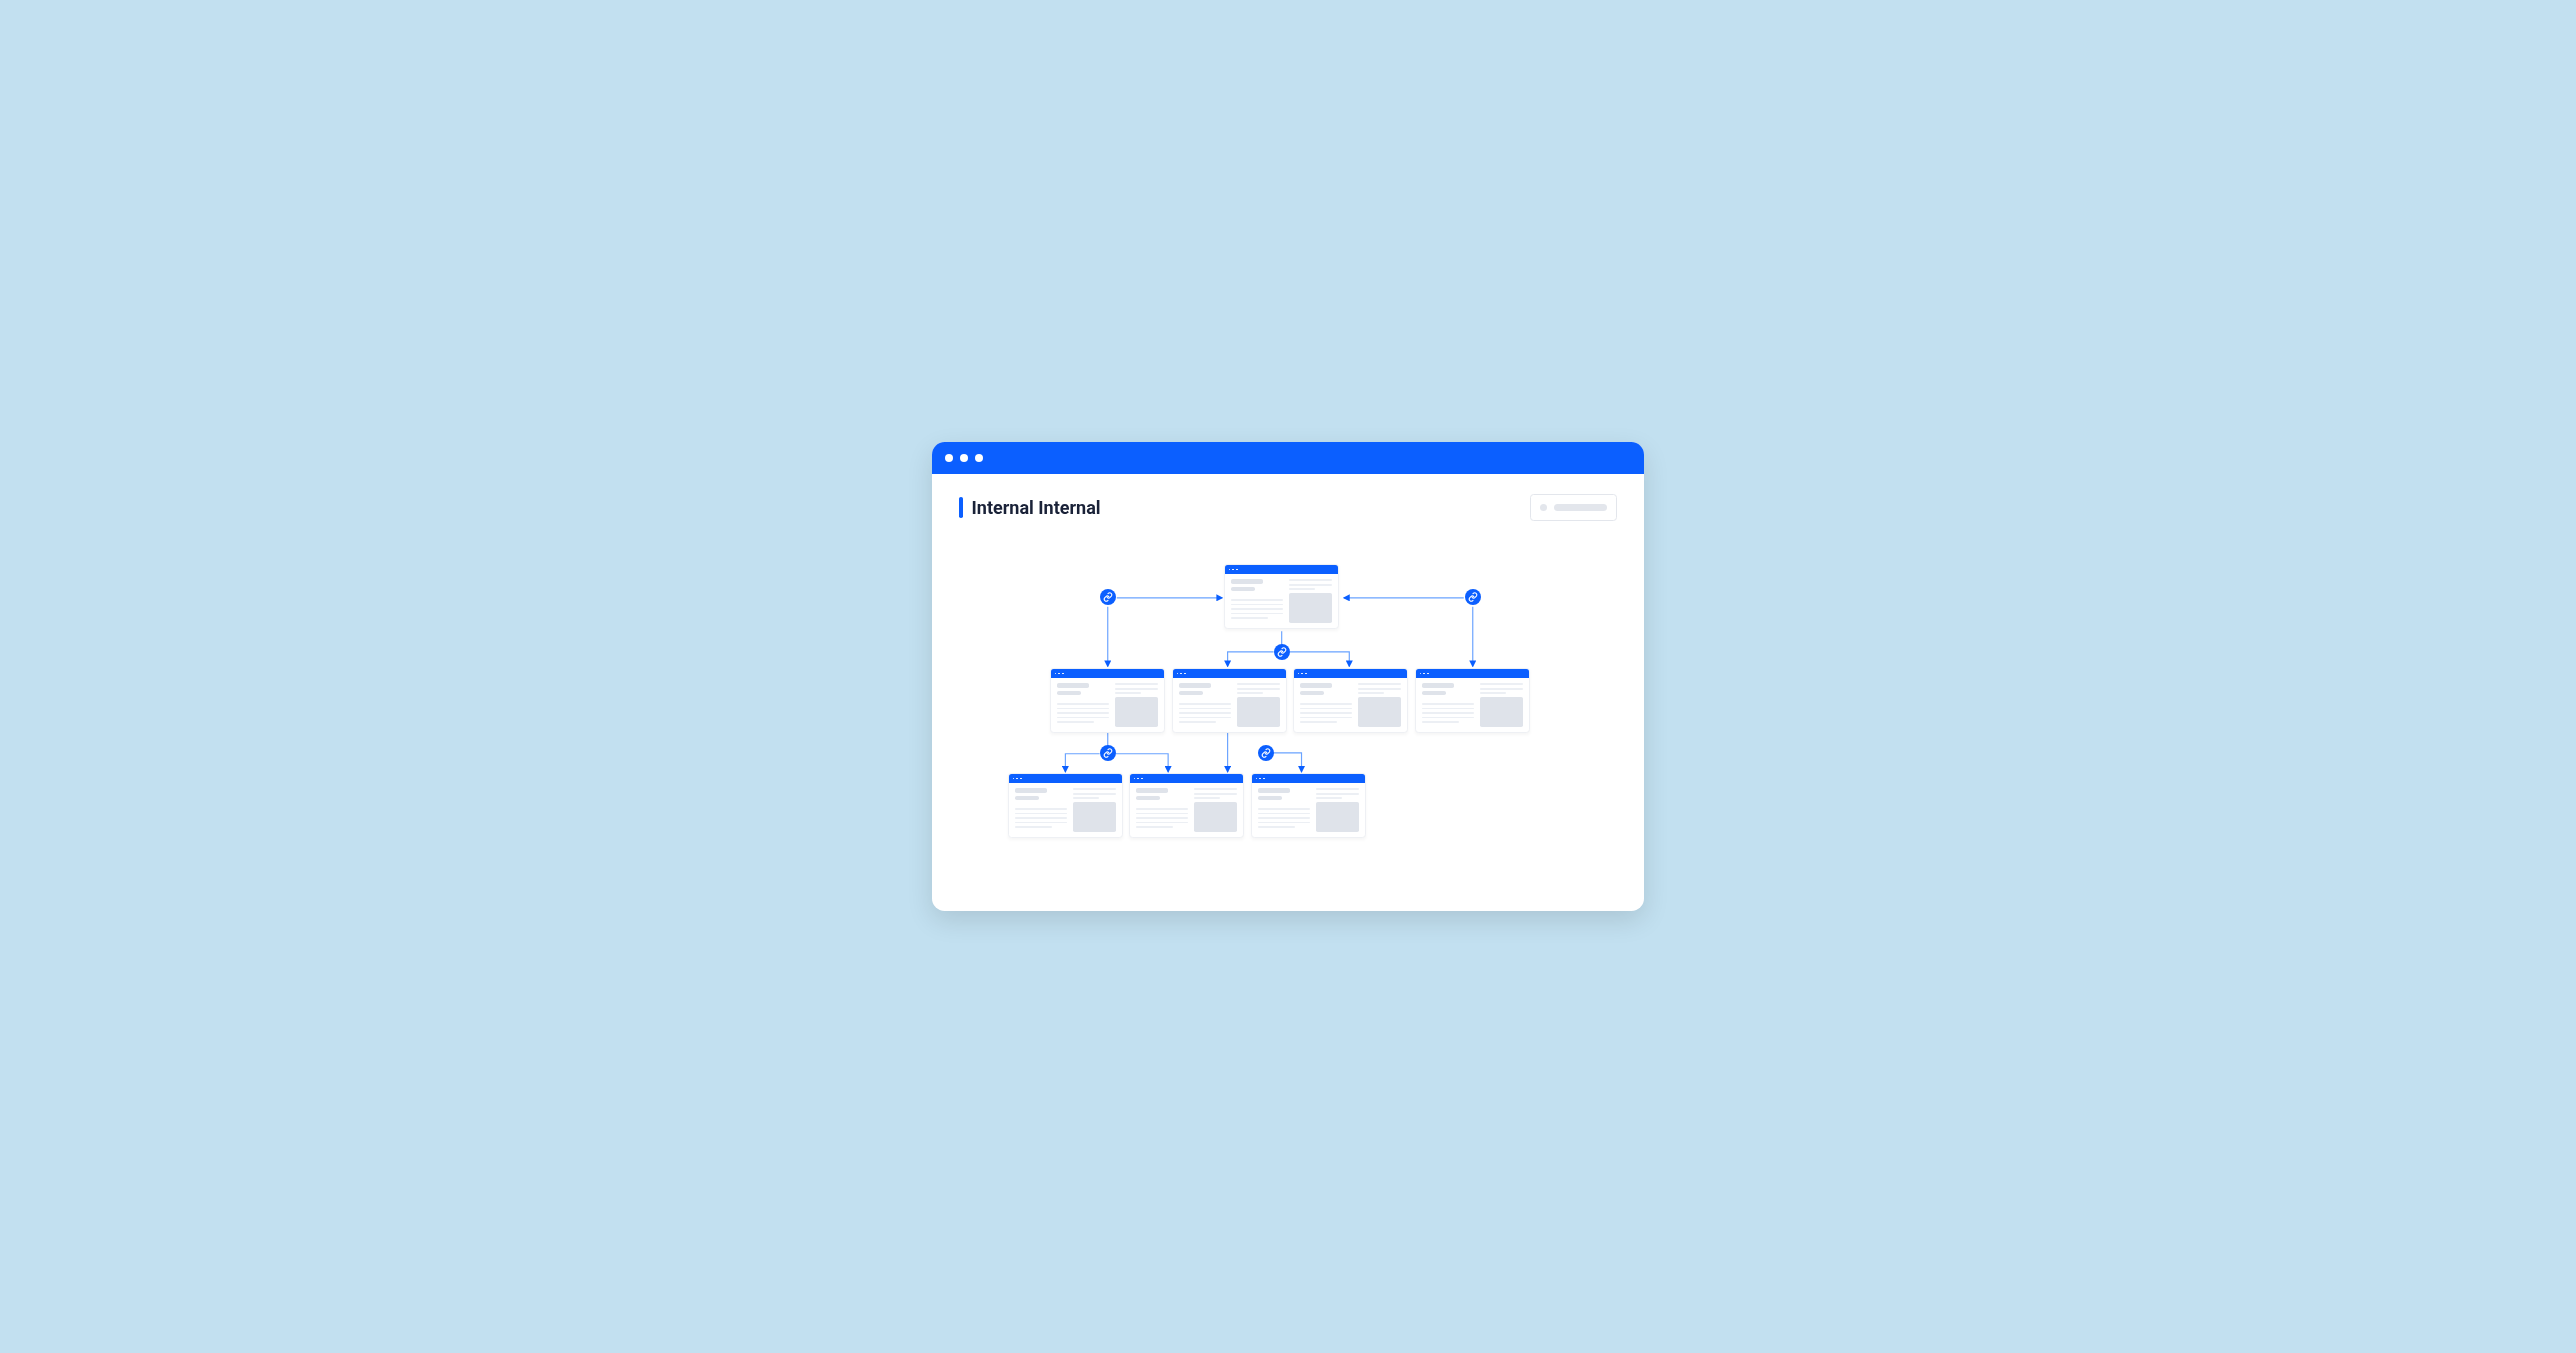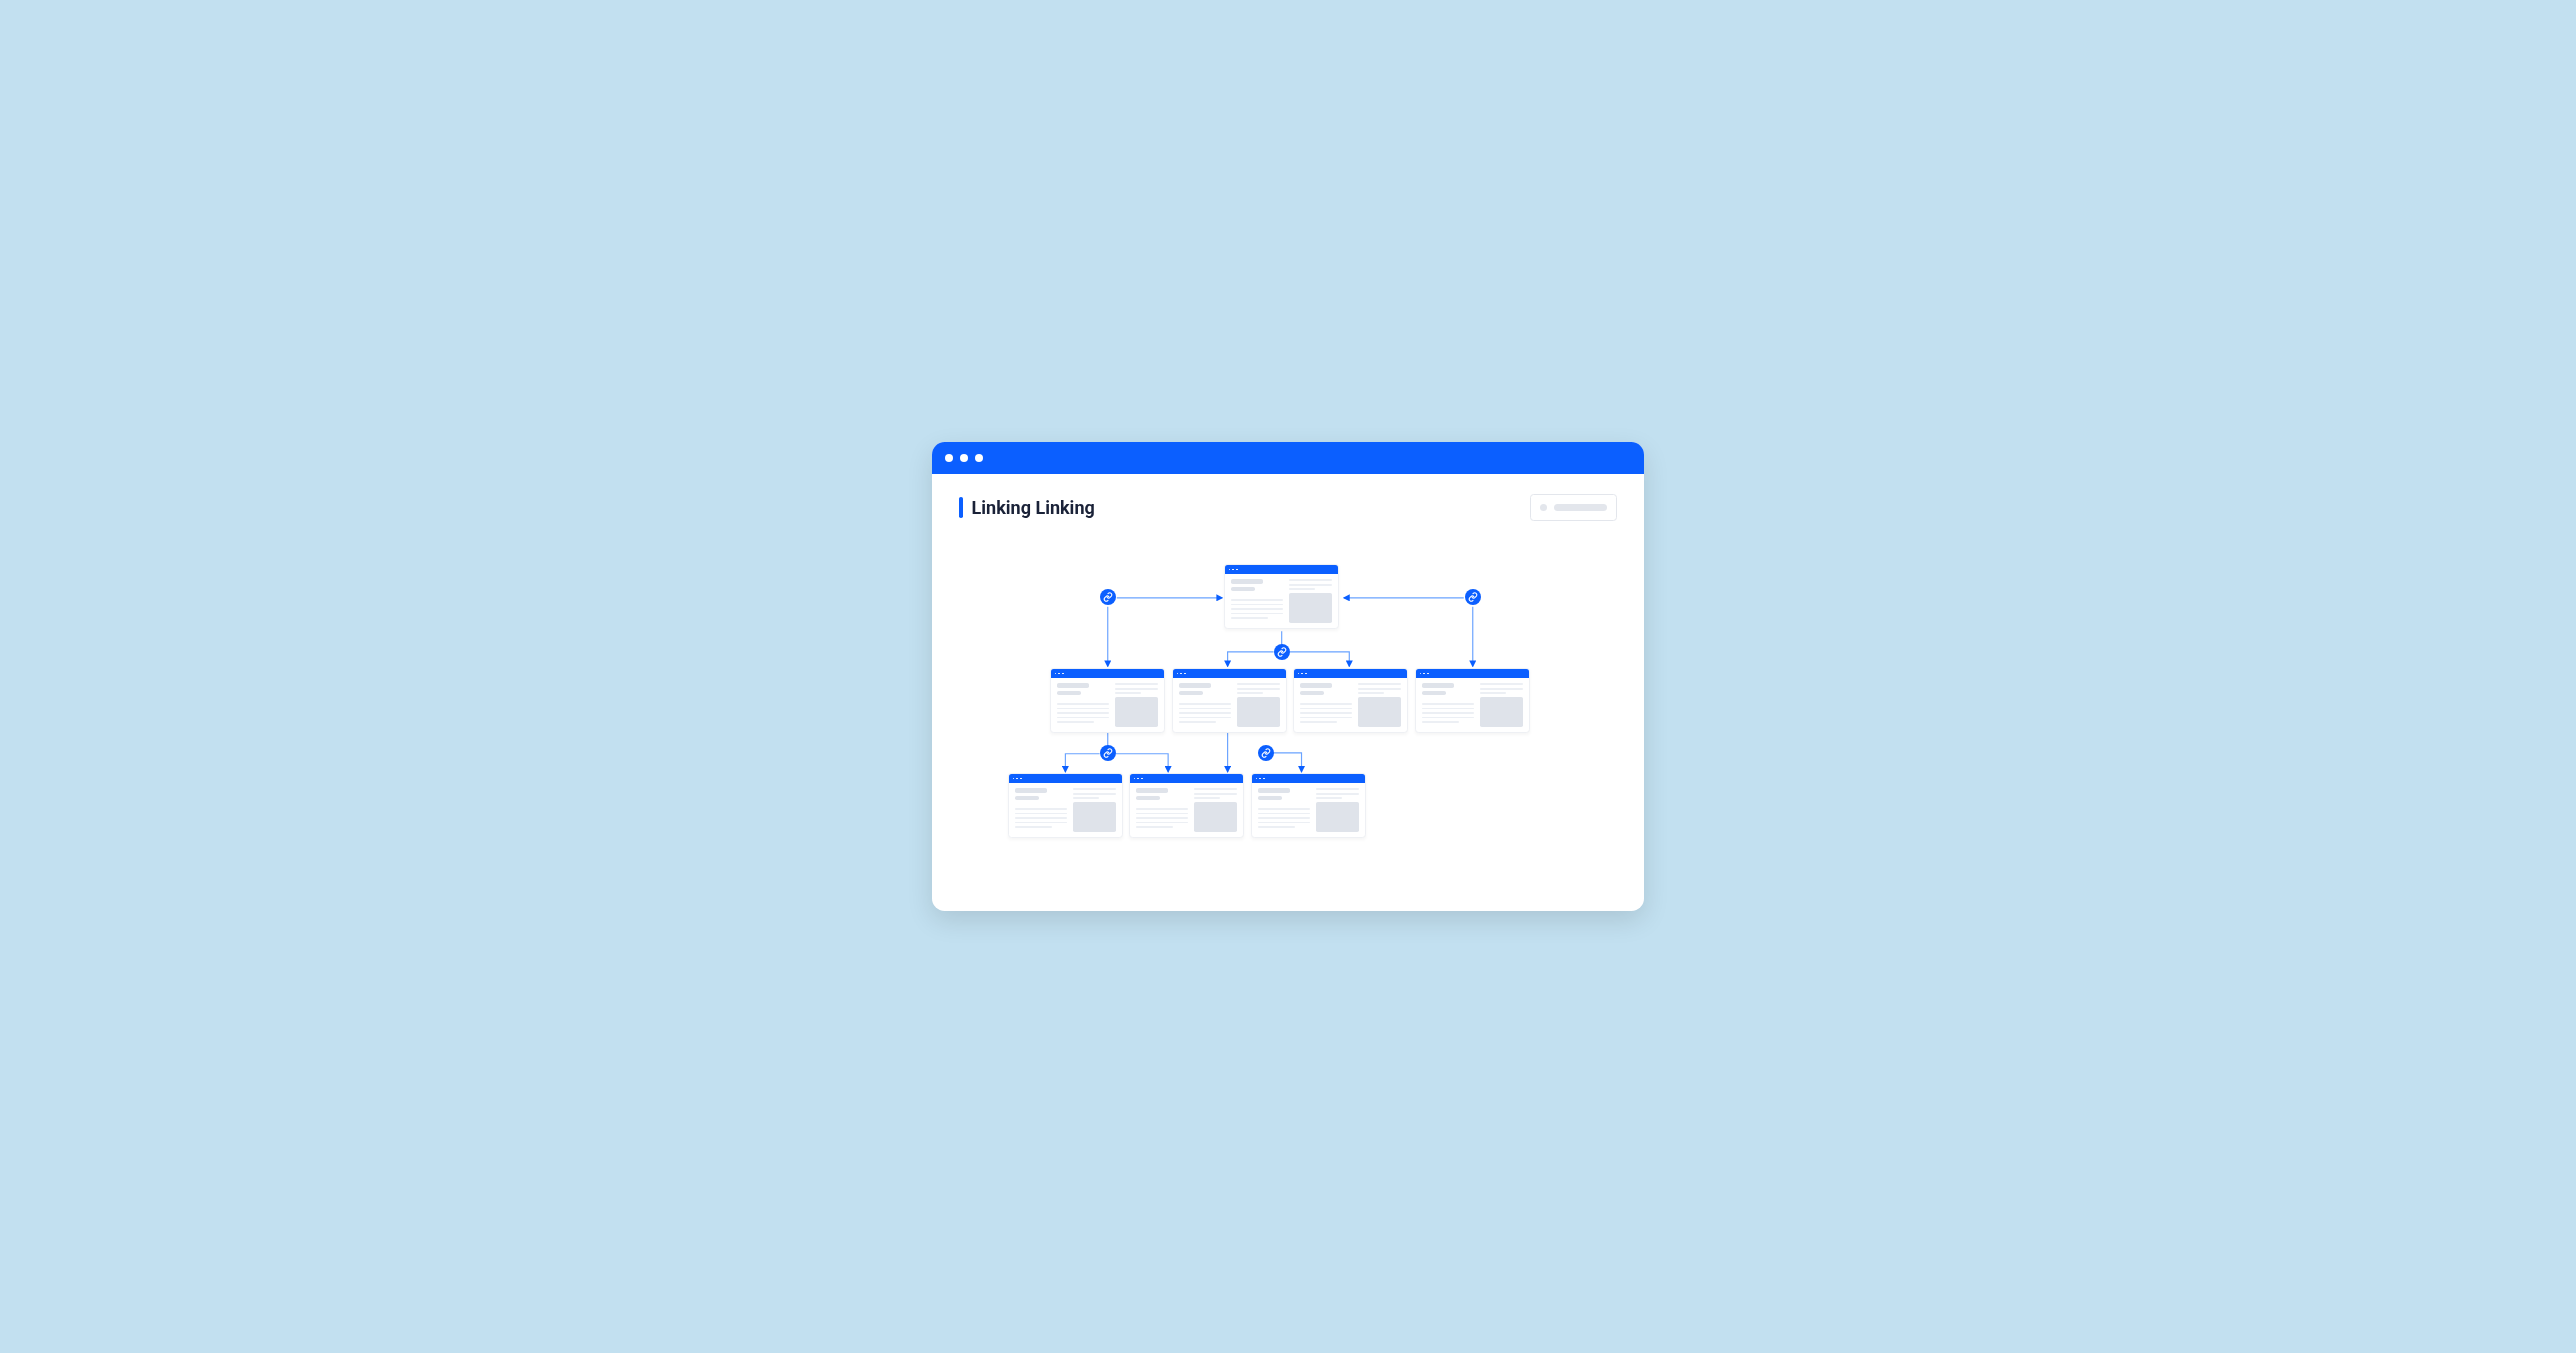--- a/index.html
+++ b/index.html
@@ -145,21 +145,21 @@
 <div class="browser-window">
   <div class="title-bar">
     <span class="dot"></span>
     <span class="dot"></span>
     <span class="dot"></span>
   </div>
 
   <div class="header-row">
     <div class="page-title-wrap">
       <div class="accent-bar"></div>
-      <h1 class="page-title">Linking Linking</h1>
+      <h1 class="page-title">Internal Internal</h1>
     </div>
     <div class="placeholder-btn">
       <span class="pdot"></span>
       <span class="pbar"></span>
     </div>
   </div>
 
   <div class="diagram-area">
 
     <svg class="connectors" viewBox="0 0 790 430">

